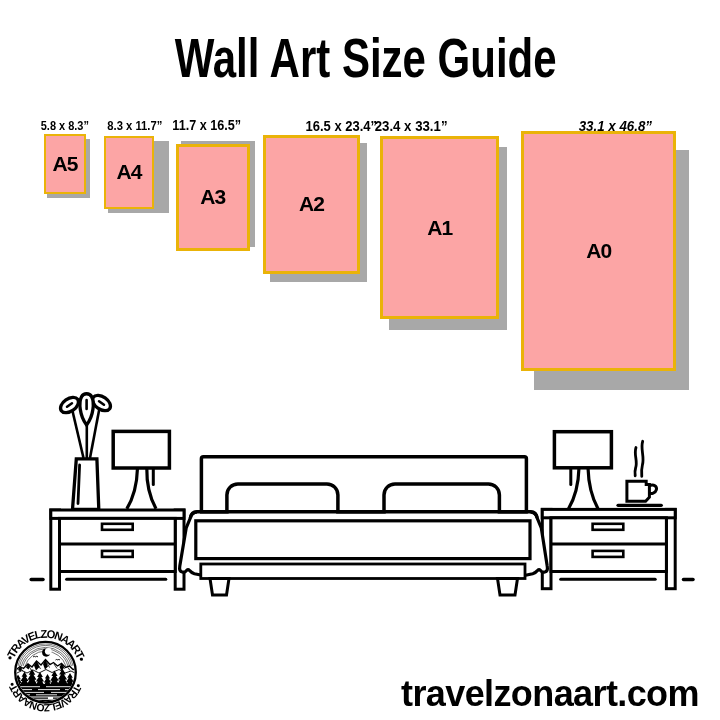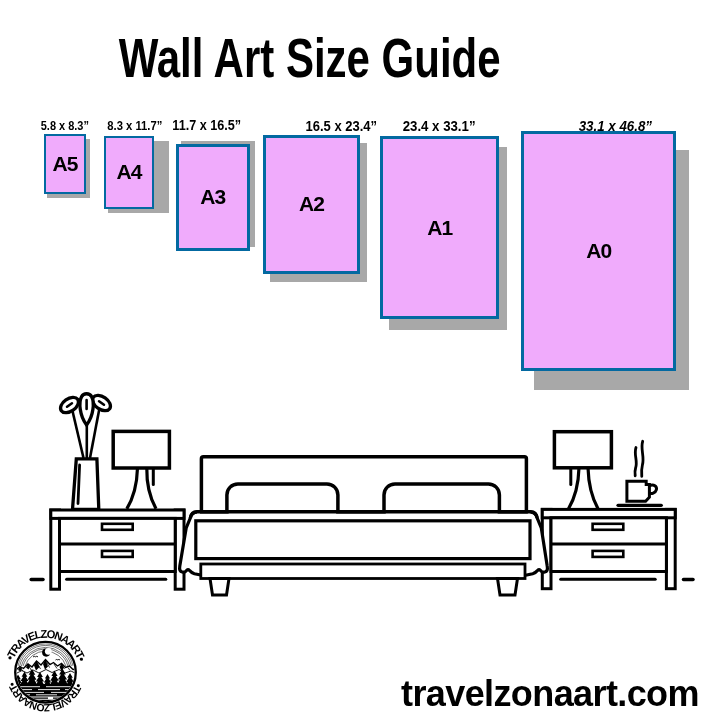--- a/index.html
+++ b/index.html
@@ -1,34 +1,34 @@
 <!DOCTYPE html>
 <html><head>
 <meta charset="utf-8">
 <style>
 html,body{margin:0;padding:0;width:720px;height:720px;background:#fff;overflow:hidden;position:relative;font-family:"Liberation Sans",sans-serif;color:#000;}
 .abs{position:absolute;}
-.frame{position:absolute;background:#f0abfc;border:3px solid #0369a1;box-sizing:border-box;display:flex;align-items:center;justify-content:center;font-weight:bold;}
+.frame{position:absolute;background:#fca5a5;border:3px solid #eab308;box-sizing:border-box;display:flex;align-items:center;justify-content:center;font-weight:bold;}
 .shad{position:absolute;background:#a8a8a8;}
 .cap{position:absolute;font-weight:bold;font-size:13px;line-height:13px;white-space:nowrap;transform:translateX(-50%);}
 </style>
 </head>
 <body>
 
-<div class="abs" style="left:0;top:30.2px;width:620px;text-align:center;font-size:56px;line-height:56px;font-weight:bold;"><span style="display:inline-block;transform:scaleX(0.75);">Wall Art Size Guide</span></div>
+<div class="abs" style="left:0;top:30.2px;width:620px;text-align:right;font-size:56px;line-height:56px;font-weight:bold;"><span style="display:inline-block;transform:scaleX(0.75);">Wall Art Size Guide</span></div>
 
 <div class="cap" style="left:65px;top:119.5px;width:140px;text-align:center;transform:none;margin-left:-70px;font-size:12.7px;line-height:12.7px;"><span style="display:inline-block;transform:scaleX(0.865);">5.8 x 8.3”</span></div>
 
 <div class="cap" style="left:135.2px;top:119.3px;width:140px;text-align:center;transform:none;margin-left:-70px;font-size:13px;line-height:13px;"><span style="display:inline-block;transform:scaleX(0.865);">8.3 x 11.7”</span></div>
 
 <div class="cap" style="left:207px;top:118.4px;width:140px;text-align:center;transform:none;margin-left:-70px;font-size:14.6px;line-height:14.6px;"><span style="display:inline-block;transform:scaleX(0.865);">11.7 x 16.5”</span></div>
 
 <div class="cap" style="left:312.3px;top:118.4px;width:140px;text-align:right;transform:none;margin-left:-70px;font-size:15px;line-height:15px;"><span style="display:inline-block;transform:scaleX(0.865);">16.5 x 23.4”</span></div>
 
-<div class="cap" style="left:439.4px;top:118.3px;width:140px;text-align:center;transform:none;margin-left:-70px;font-size:15.3px;line-height:15.3px;"><span style="display:inline-block;transform:scaleX(0.865);">23.4 x 33.1”</span></div>
+<div class="cap" style="left:439.4px;top:118.3px;width:140px;transform:none;margin-left:-70px;font-size:15.3px;line-height:15.3px;"><span style="display:inline-block;transform:scaleX(0.865);">23.4 x 33.1”</span></div>
 
 <div class="cap" style="left:615px;top:118.4px;width:140px;text-align:center;transform:none;margin-left:-70px;font-size:15.4px;line-height:15.4px;font-style:italic;"><span style="display:inline-block;transform:scaleX(0.865);">33.1 x 46.8”</span></div>
 
 <div class="shad" style="left:47.3px;top:138.9px;width:42.5px;height:59.4px;"></div>
 
 <div class="frame" style="left:43.8px;top:134.4px;width:42.5px;height:59.4px;font-size:21px;letter-spacing:-1px;border-width:2.5px;">A5</div>
 
 <div class="shad" style="left:108px;top:140.6px;width:60.6px;height:72.5px;"></div>
 
 <div class="frame" style="left:104px;top:136.1px;width:50px;height:72.5px;font-size:21px;letter-spacing:-1px;border-width:2.5px;">A4</div>

